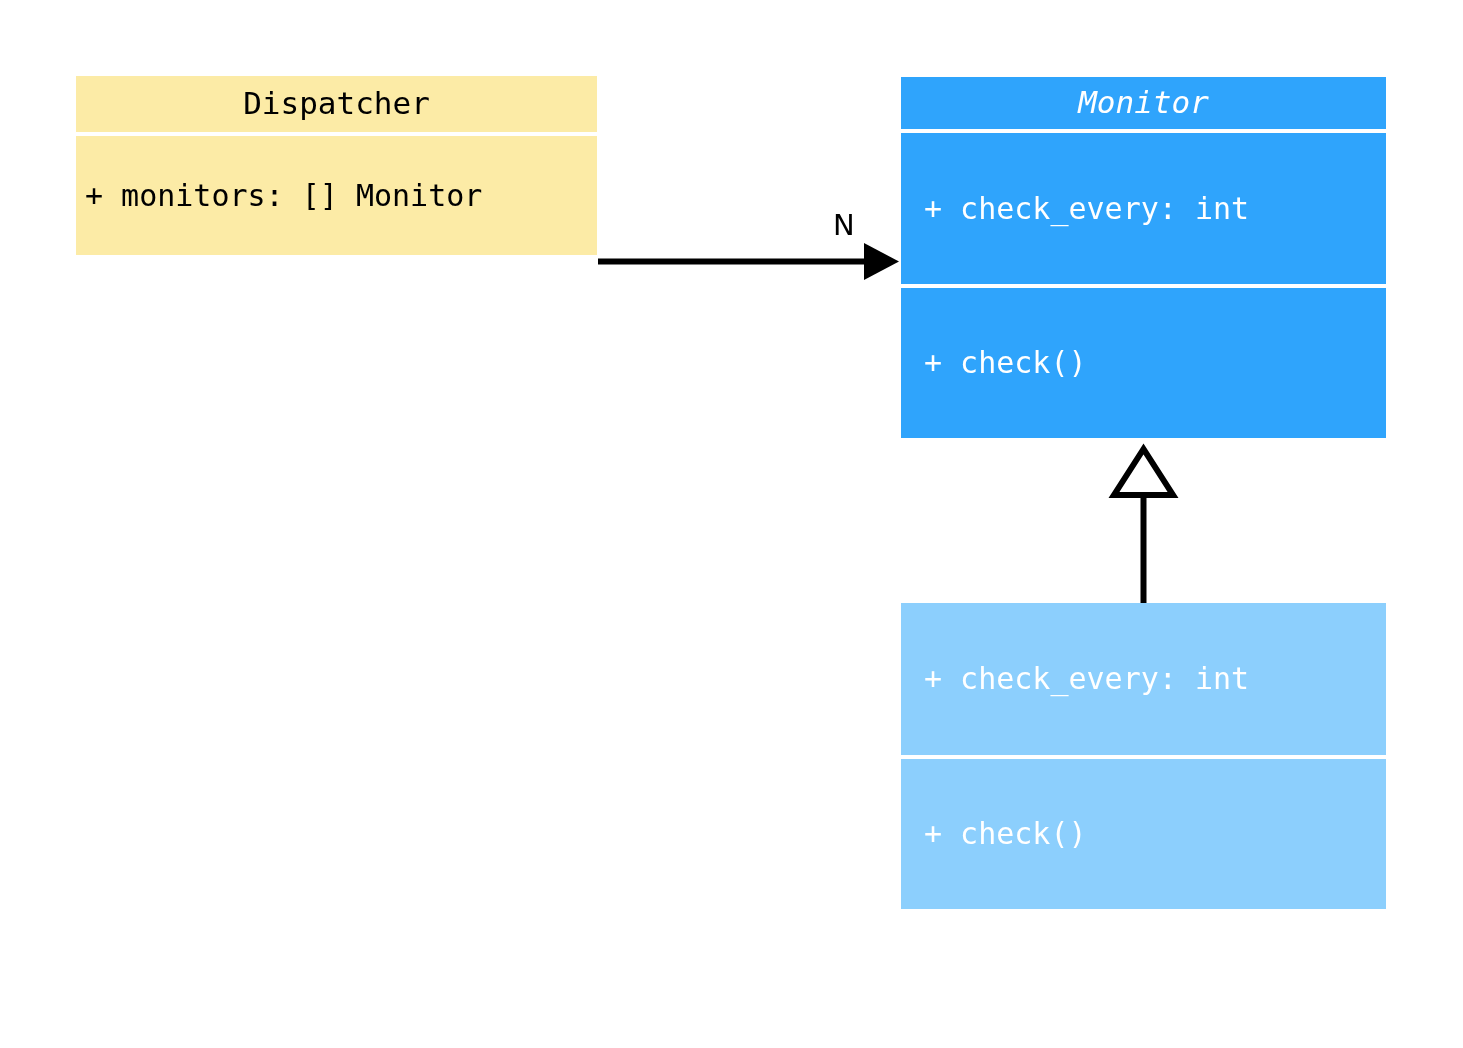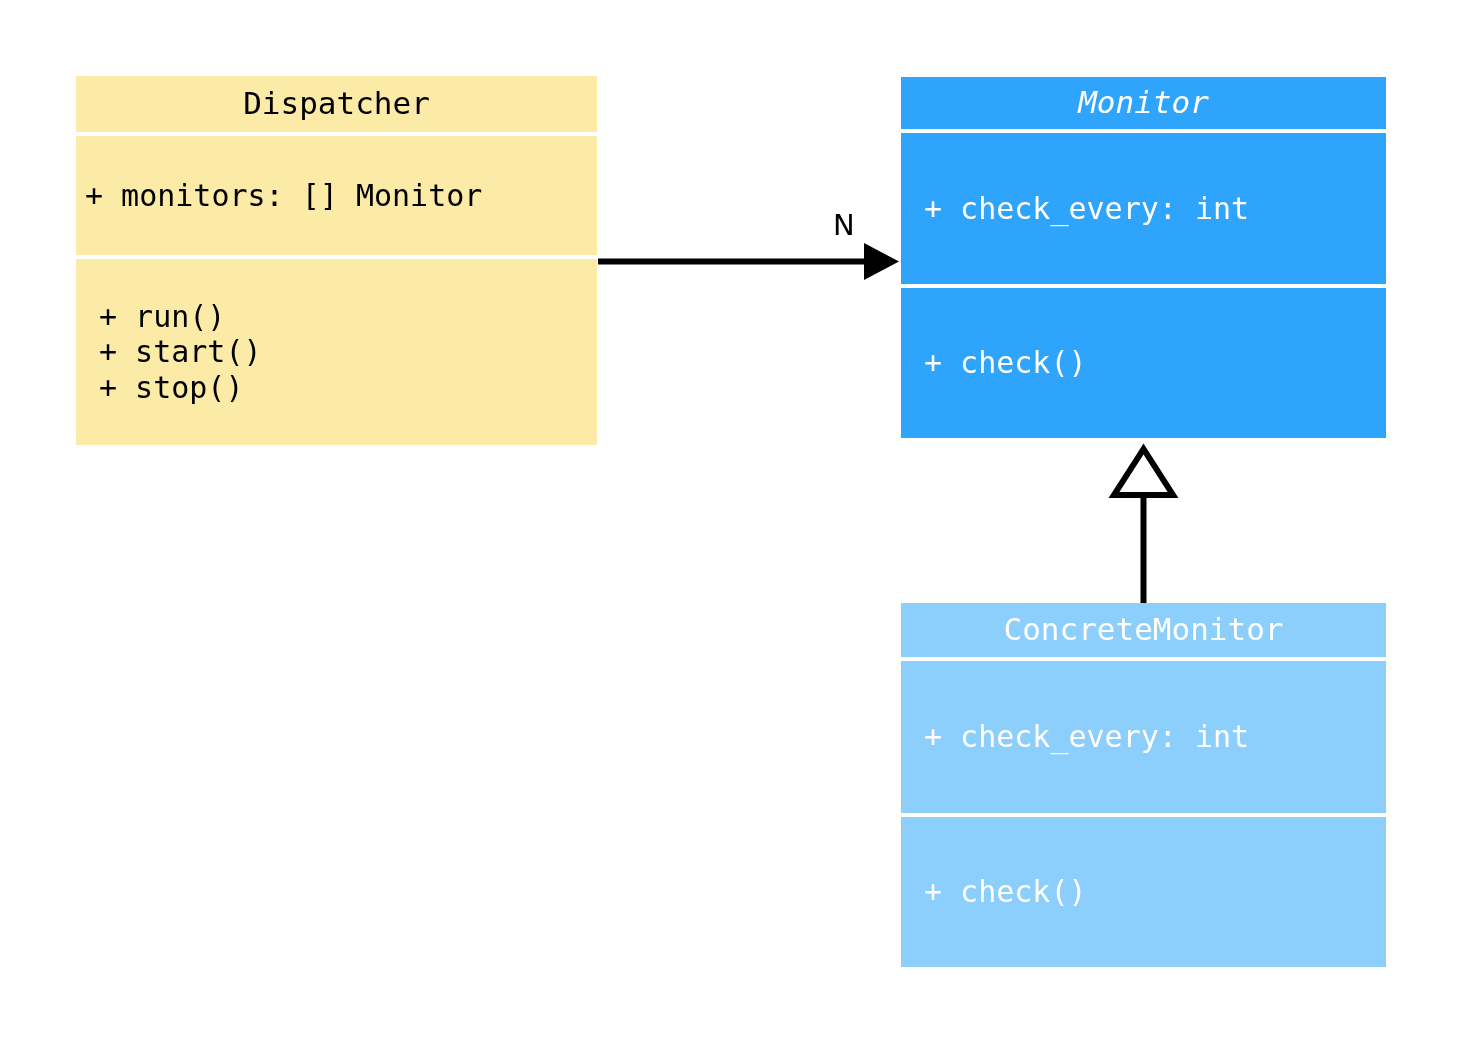--- a/index.html
+++ b/index.html
@@ -92,43 +92,35 @@
 
 <div id="canvas">
 
   <div class="uml-class scheme-dispatcher" style="left:76px; top:76px; width:521px; height:369px;">
     <div class="compartment header" style="height:56px;">
       <div class="class-title">Dispatcher</div>
     </div>
     <div class="compartment members" style="height:119px;padding-left:9px;">
       <div class="member-line">+ monitors: [] Monitor</div>
     </div>
-    <div class="compartment members" style="height:186px;">
-      <div class="member-line">+ run()</div>
-      <div class="member-line">+ start()</div>
-      <div class="member-line">+ stop()</div>
-    </div>
   </div>
 
   <div class="uml-class scheme-monitor" style="left:901px; top:77px; width:485px; height:365px;">
     <div class="compartment header" style="height:52px;">
       <div class="class-title abstract">Monitor</div>
     </div>
     <div class="compartment members" style="height:151px;">
       <div class="member-line">+ check_every: int</div>
     </div>
     <div class="compartment members" style="height:150px;">
       <div class="member-line">+ check()</div>
     </div>
   </div>
 
   <div class="uml-class scheme-concrete" style="left:901px; top:603px; width:485px; height:368px;">
-    <div class="compartment header" style="height:54px;">
-      <div class="class-title">ConcreteMonitor</div>
-    </div>
     <div class="compartment members" style="height:152px;">
       <div class="member-line">+ check_every: int</div>
     </div>
     <div class="compartment members" style="height:150px;">
       <div class="member-line">+ check()</div>
     </div>
   </div>
 
   <svg class="connector-svg" viewBox="0 0 1463 1048">
 

